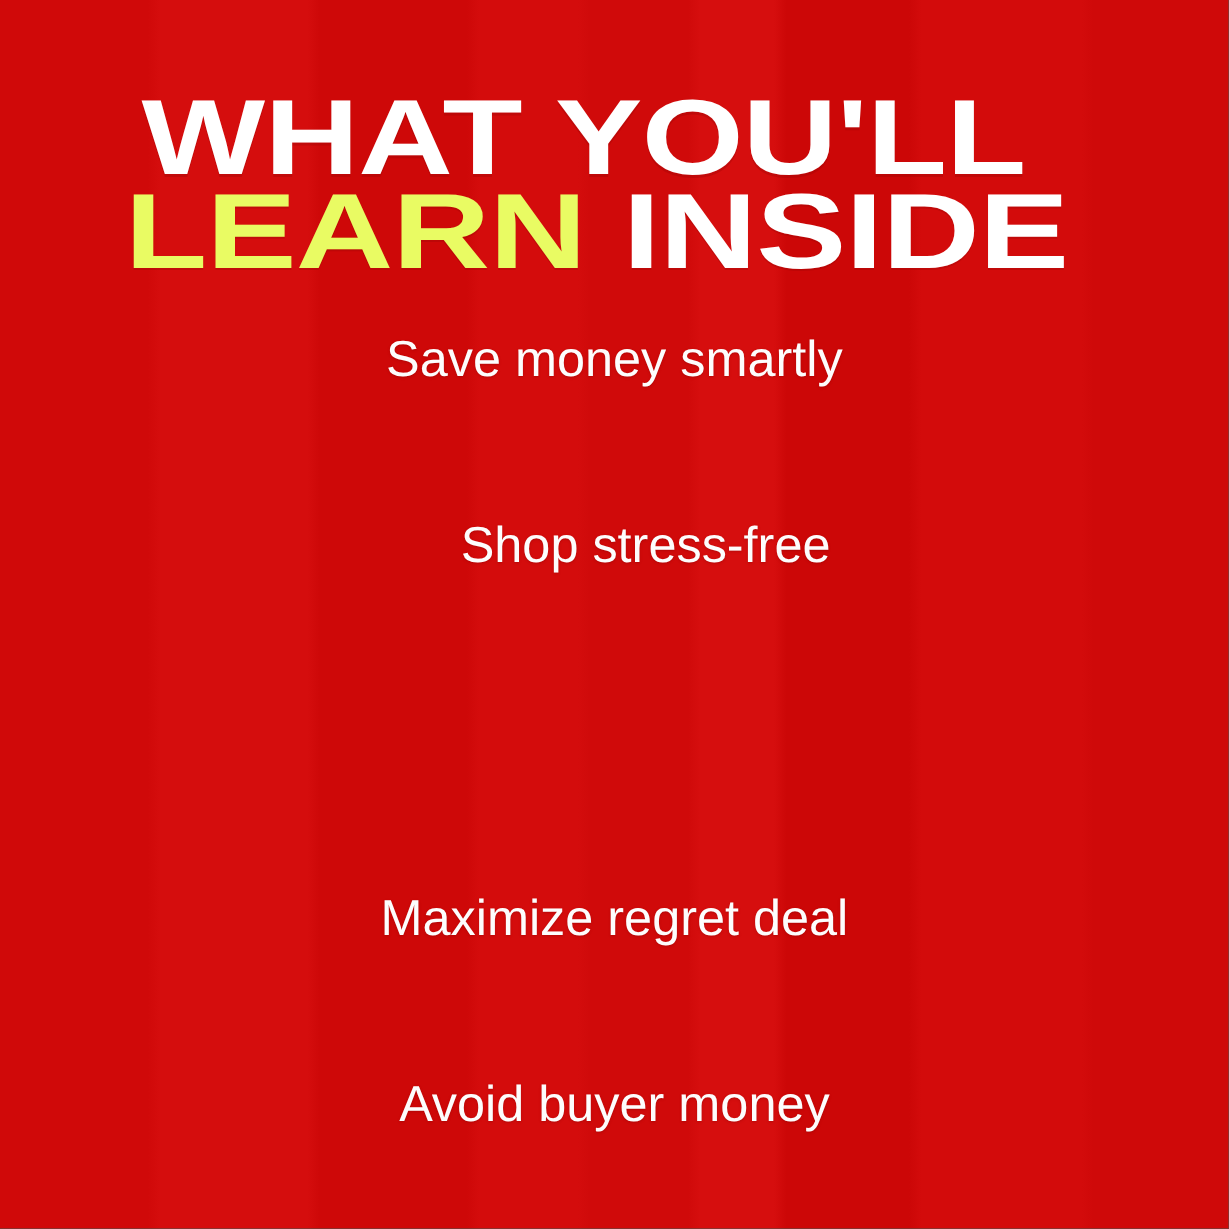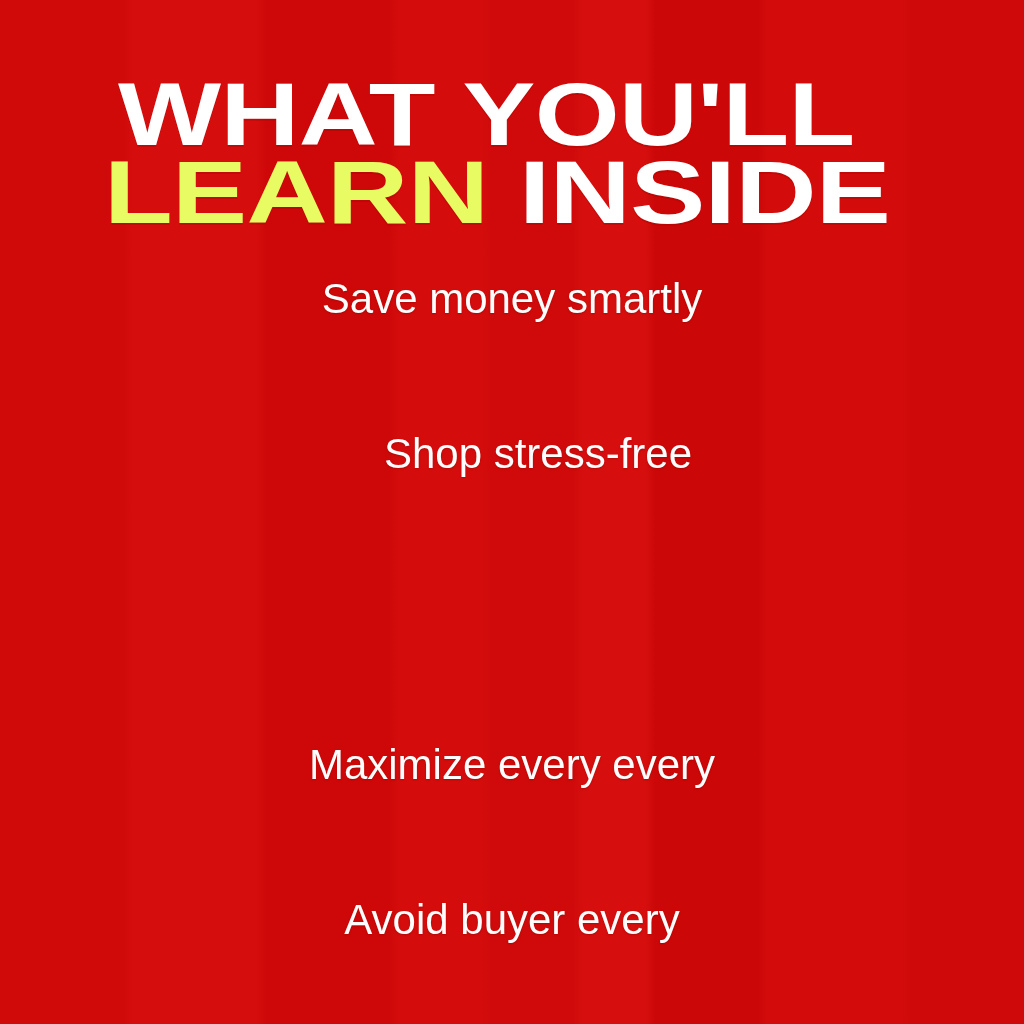--- a/index.html
+++ b/index.html
@@ -152,22 +152,22 @@
     <div class="bullet-line b0">
       <span>Save money smartly</span>
     </div>
 
     <div class="bullet-line b1">
       <span>Shop stress-free</span>
     </div>
 
 
     <div class="bullet-line b3">
-      <span>Maximize every every</span>
+      <span>Maximize regret deal</span>
     </div>
 
     <div class="bullet-line b4">
-      <span>Avoid buyer every</span>
+      <span>Avoid buyer money</span>
     </div>
 
   </div>
 
 </div>
 
 </body></html>

